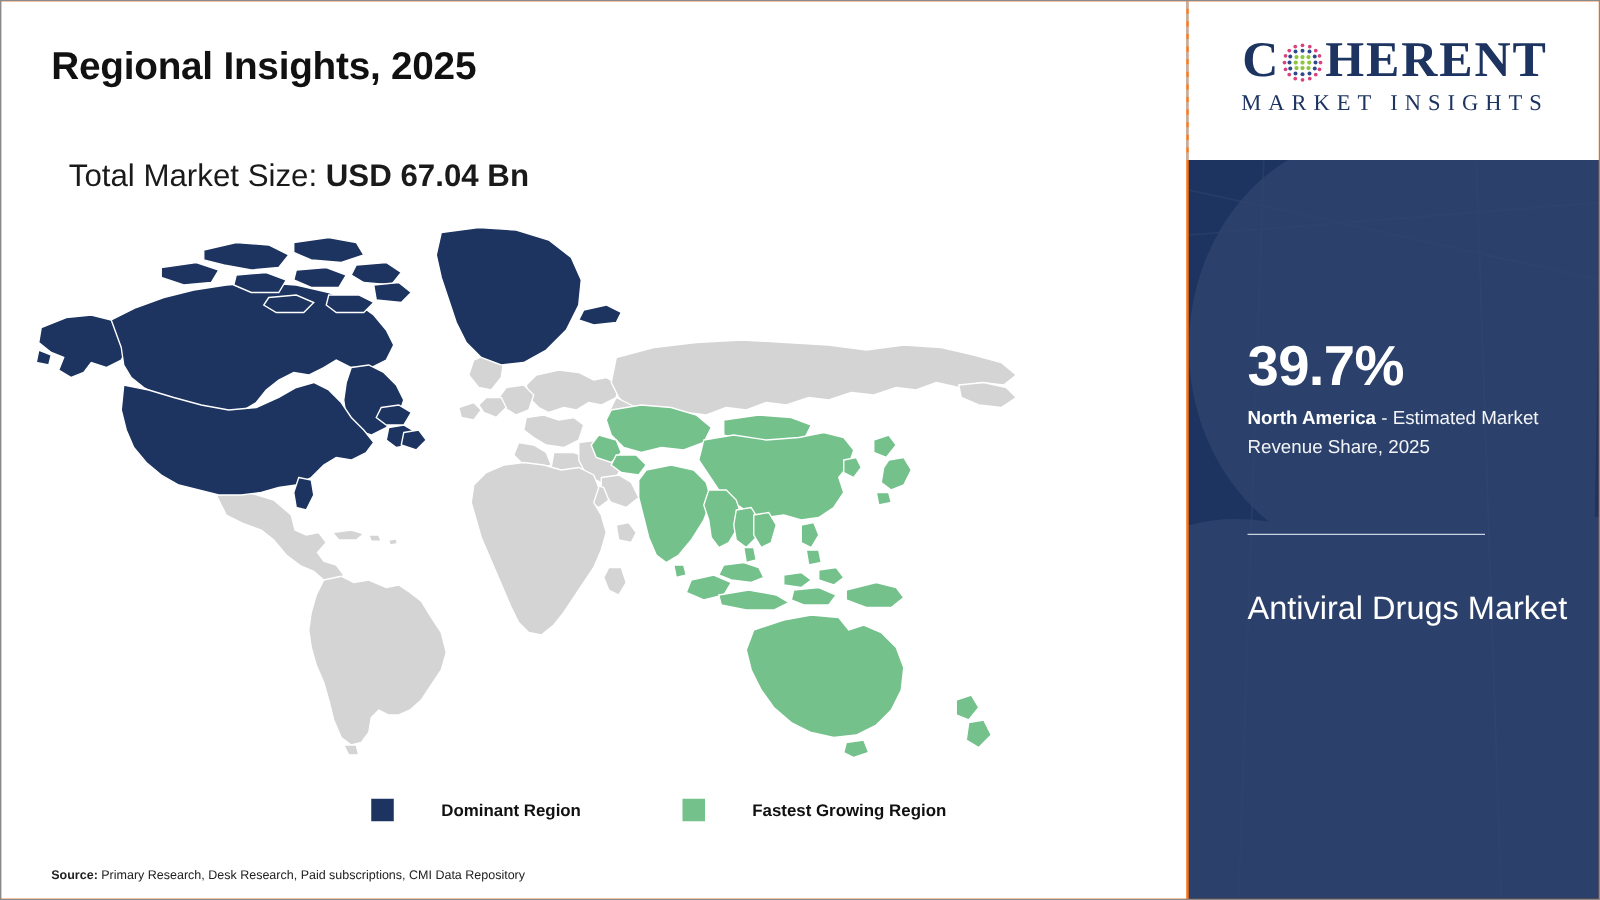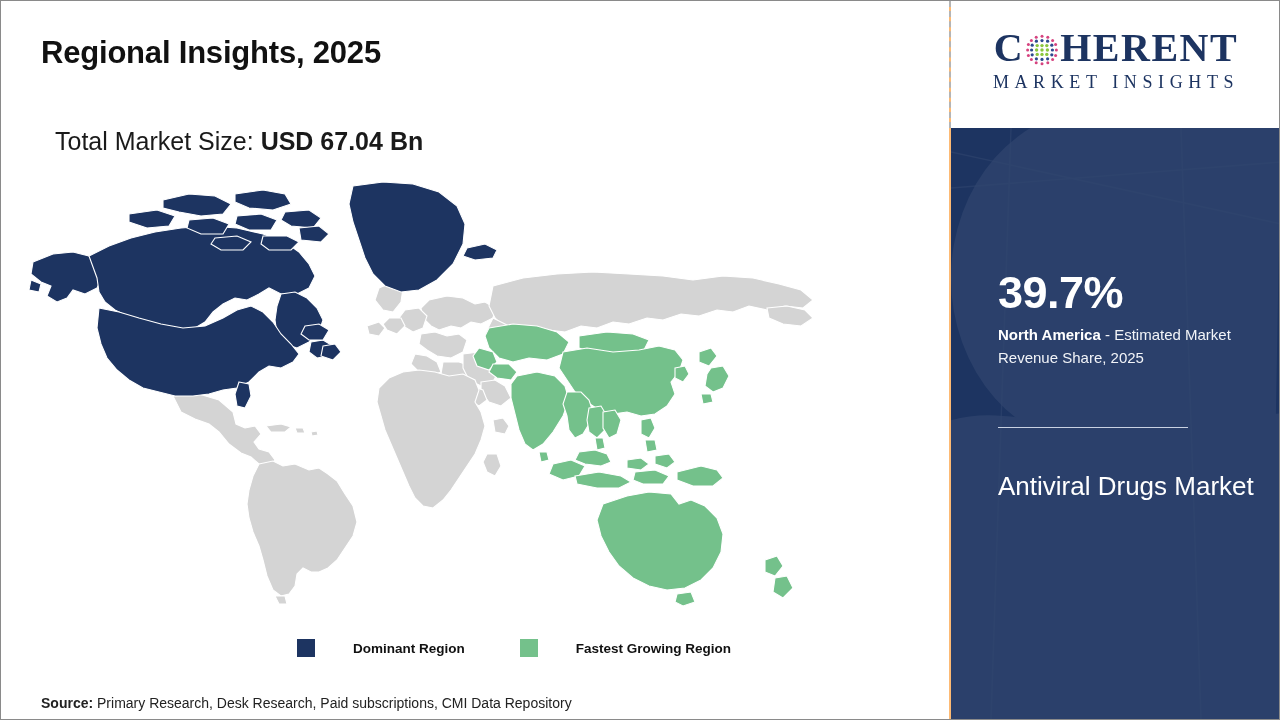--- a/index.html
+++ b/index.html
@@ -7,21 +7,21 @@
     width:1280px;height:720px;
     background:#ffffff;
     font-family:"Liberation Sans", sans-serif;
     overflow:hidden;
   }
   #root{
     position:relative;
     width:1280px;height:720px;
     box-sizing:border-box;
     border:1px solid #8a8a8a;
-    background:#fdba74;
+    background:#f97316;
     overflow:hidden;
   }
 
   
   #left-panel{
     position:absolute;left:0;top:0;width:948px;height:718px;
     background:#ffffff;
   }
   #page-title{
     position:absolute;left:40px;top:34px;
@@ -42,30 +42,30 @@
     position:absolute;left:22px;top:175px;width:820px;height:440px;
   }
   #map-wrap svg{display:block;width:100%;height:100%;}
 
   
   #legend{
     position:absolute;left:296px;top:638px;
     display:flex;align-items:center;gap:0px;
   }
   .legend-item{display:flex;align-items:center;gap:28px;}
-  .legend-item + .legend-item{margin-left:36px;padding-left:19px;}
+  .legend-item + .legend-item{margin-left:62px;padding-left:19px;}
   .legend-swatch{
     width:18px;height:18px;display:inline-block;margin-right:10px;
   }
   .legend-label{font-size:13.5px;font-weight:bold;color:#111111;}
 
   
   #source-line{
     position:absolute;left:40px;top:694px;
-    font-size:14px;color:#222222;
+    font-size:10px;color:#222222;
   }
   #source-line .src-label{font-weight:bold;}
 
   
   #dashed-divider{
     position:absolute;left:948px;top:0px;width:0px;height:127px;
     border-left:2px dashed #b5b5b5;
   }
 
   

